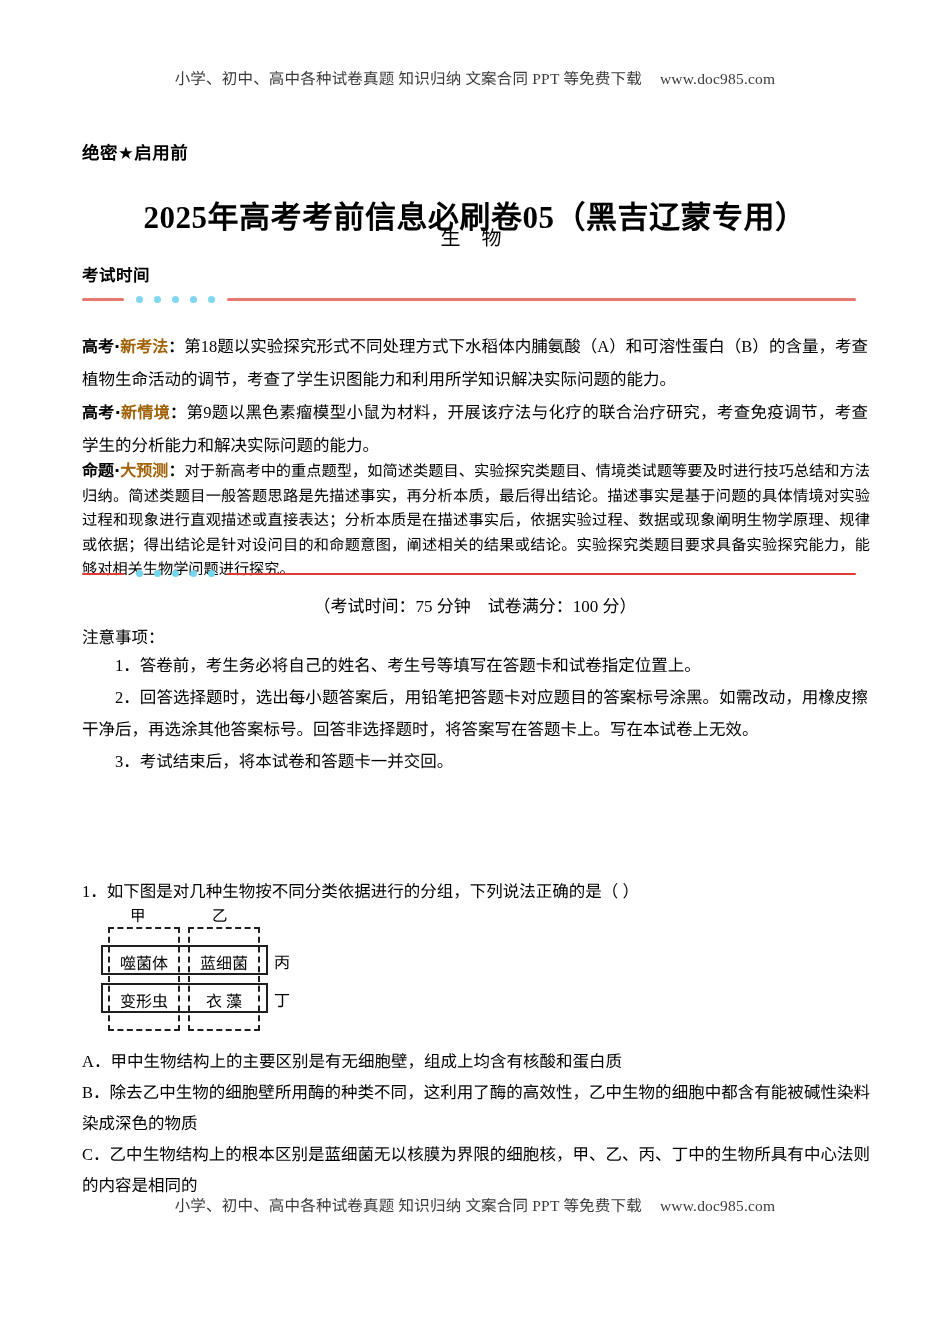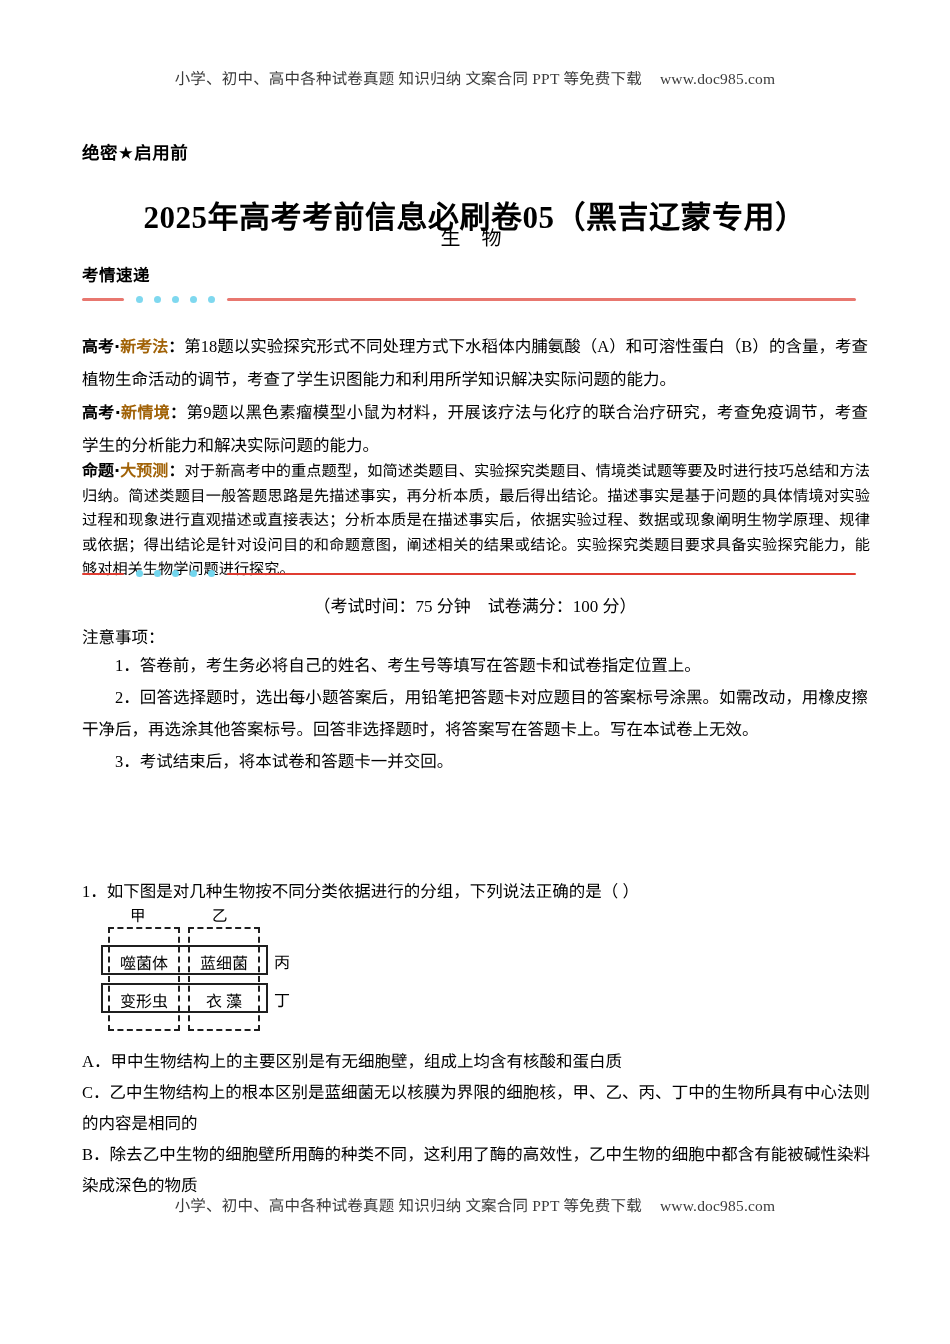--- a/index.html
+++ b/index.html
@@ -301,21 +301,21 @@
 
   <div class="watermark" id="header-watermark">
     <span>小学、初中、高中各种试卷真题 知识归纳 文案合同 PPT 等免费下载</span><span class="url">www.doc985.com</span>
   </div>
 
   <div class="secrecy">绝密★启用前</div>
 
   <div class="doc-title">2025年高考考前信息必刷卷05（黑吉辽蒙专用）</div>
   <div class="doc-subject">生 物</div>
 
-  <div class="section-heading">考情速递</div>
+  <div class="section-heading">考试时间</div>
 
   <div class="divider" id="divider-top">
     <span class="seg-short"></span>
     <span class="dots">
       <i></i>
       <i></i>
       <i></i>
       <i></i>
       <i></i>
     </span>
@@ -374,21 +374,21 @@
     <span class="fig-cell" style="left: 80px; top: 47px; width: 72px;">蓝细菌</span>
     <span class="fig-cell" style="left: 0px; top: 85px; width: 72px;">变形虫</span>
     <span class="fig-cell" style="left: 80px; top: 85px; width: 72px;">衣 藻</span>
 
     <span class="fig-row-label" style="left: 166px; top: 46px;">丙</span>
     <span class="fig-row-label" style="left: 166px; top: 84px;">丁</span>
   </div>
 
   <div class="options">
     <div class="option">A．甲中生物结构上的主要区别是有无细胞壁，组成上均含有核酸和蛋白质</div>
+    <div class="option">B．除去乙中生物的细胞壁所用酶的种类不同，这利用了酶的高效性，乙中生物的细胞中都含有能被碱性染料染成深色的物质</div>
     <div class="option">C．乙中生物结构上的根本区别是蓝细菌无以核膜为界限的细胞核，甲、乙、丙、丁中的生物所具有中心法则的内容是相同的</div>
-    <div class="option">B．除去乙中生物的细胞壁所用酶的种类不同，这利用了酶的高效性，乙中生物的细胞中都含有能被碱性染料染成深色的物质</div>
   </div>
 
   <div class="watermark" id="footer-watermark">
     <span>小学、初中、高中各种试卷真题 知识归纳 文案合同 PPT 等免费下载</span><span class="url">www.doc985.com</span>
   </div>
 
 </div>
 
 </body></html>

